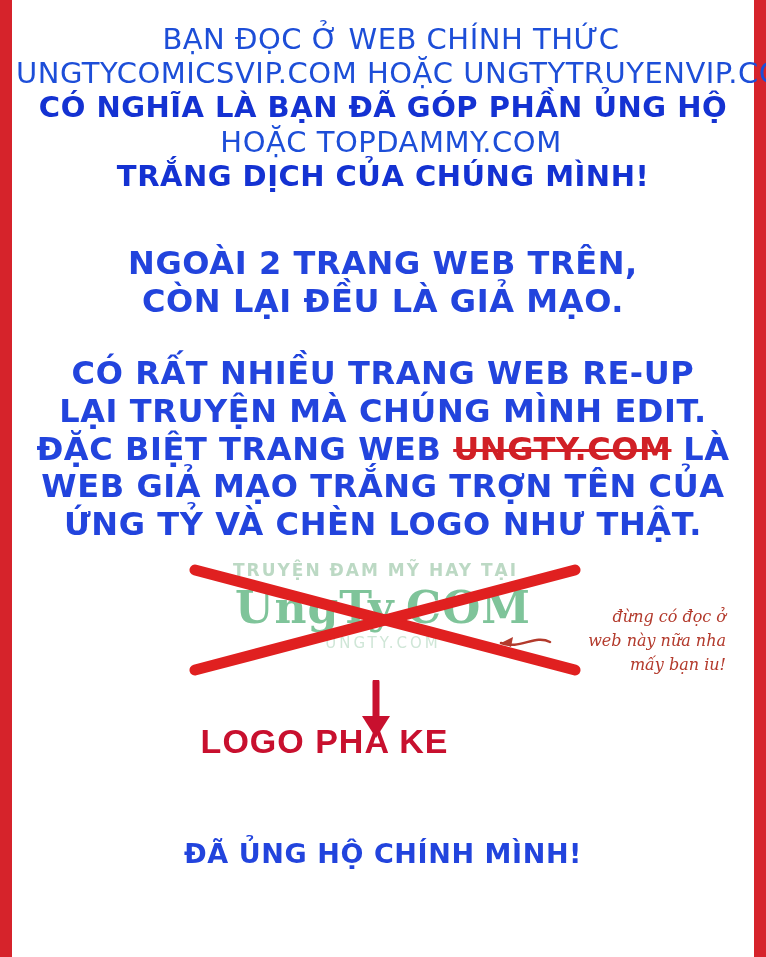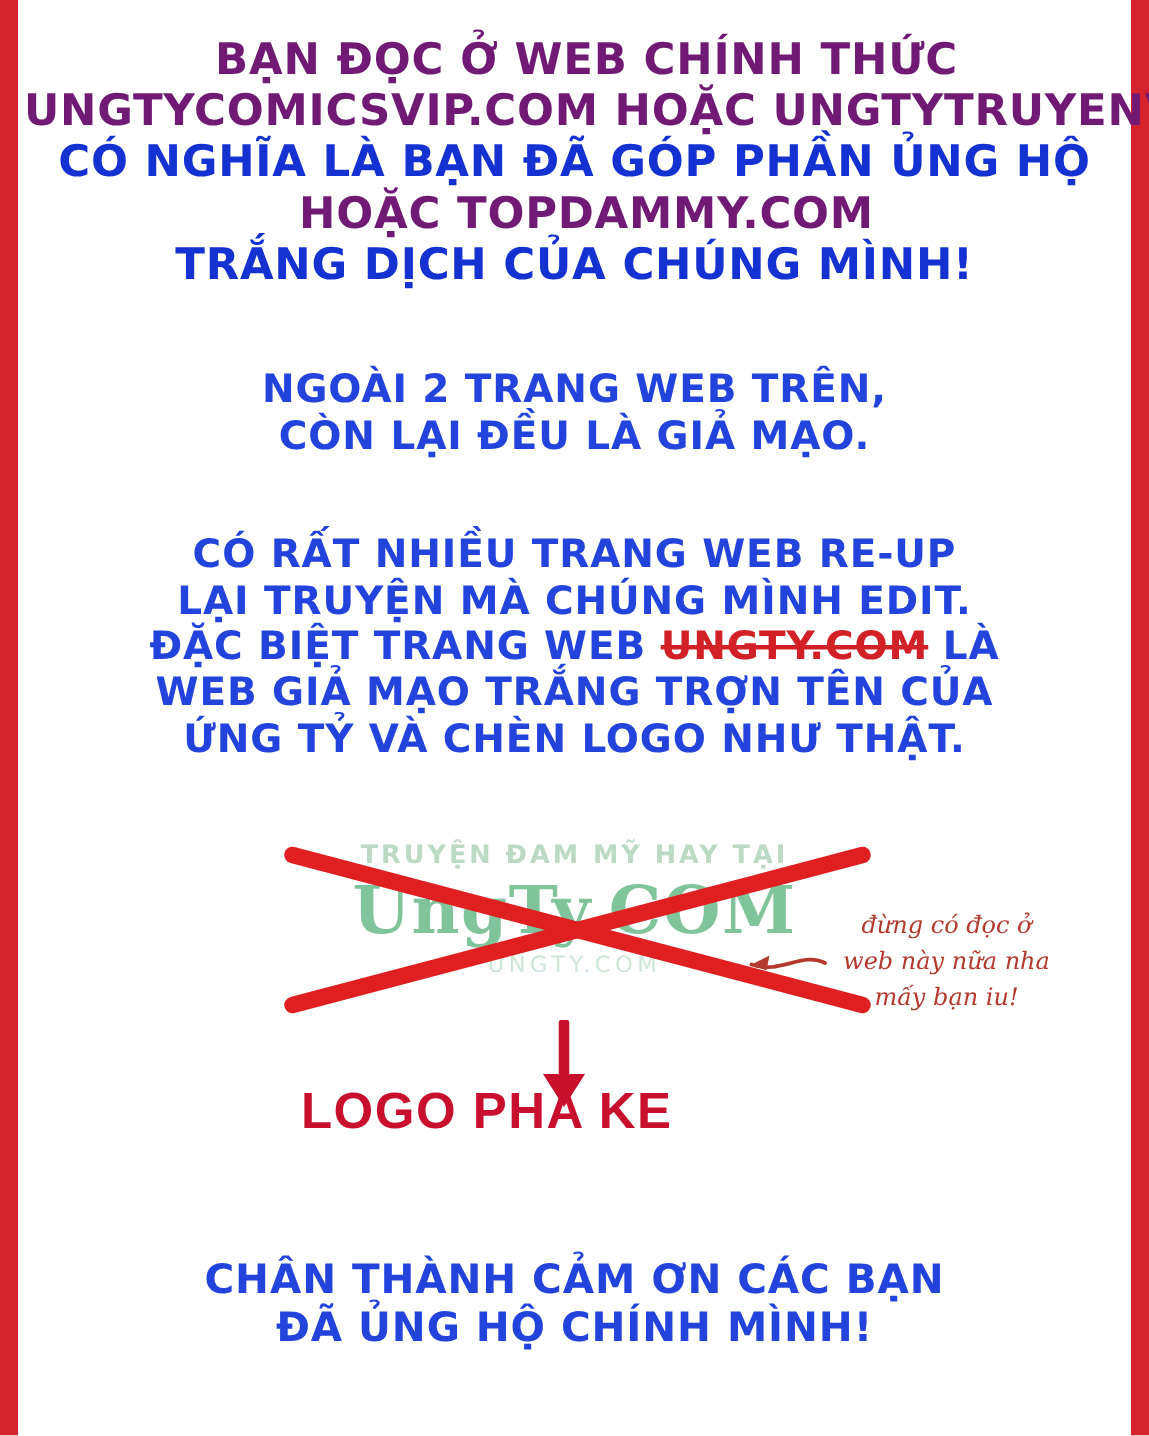--- a/index.html
+++ b/index.html
@@ -39,37 +39,37 @@
     line-height: 1.18;
   }
 
   .line {
     display: block;
     white-space: nowrap;
   }
 
   
   .notice-red {
-    color: #701a75;
-    font-weight: bold;
+    color: #1d4ed8;
+    font-weight: normal;
     font-size: 29px;
     letter-spacing: 0.5px;
     padding-left: 16px;
   }
   .notice-blue {
     color: #1432d2;
     font-weight: bold;
     font-size: 29px;
     letter-spacing: 0.5px;
   }
 
   .body-blue {
     color: #2244dd;
     font-weight: bold;
-    font-size: 26px;
+    font-size: 32px;
     letter-spacing: 0.6px;
   }
 
   .strike-red {
     color: #d12026;
     position: relative;
     text-decoration: line-through;
     text-decoration-color: #d12026;
     text-decoration-thickness: 3px;
   }
@@ -80,21 +80,21 @@
     left: 233px;
     top: 560px;
     width: 300px;
     height: 110px;
   }
   .logo-top-text {
     position: absolute;
     left: 0;
     top: 0;
     width: 300px;
-    text-align: center;
+    text-align: left;
     color: #bcd9c4;
     font-size: 17px;
     font-weight: bold;
     letter-spacing: 2px;
   }
   .logo-main-text {
     position: absolute;
     left: 0;
     top: 22px;
     width: 300px;
@@ -130,21 +130,21 @@
   .handwrite {
     position: absolute;
     left: 536px;
     top: 605px;
     width: 190px;
     color: #b33a2c;
     font-family: "DejaVu Serif", serif;
     font-size: 16px;
     font-style: italic;
     line-height: 1.5;
-    text-align: center;
+    text-align: right;
   }
 
   .arrow-down {
     position: absolute;
     left: 356px;
     top: 680px;
     width: 40px;
     height: 60px;
   }
 
@@ -219,17 +219,16 @@
   </div>
 
   <svg class="arrow-down" viewBox="0 0 40 60">
     <line x1="20" y1="2" x2="20" y2="40" stroke="#c8102e" stroke-width="7" stroke-linecap="round"></line>
     <path d="M6 36 L 34 36 L 20 58 Z" fill="#c8102e"></path>
   </svg>
 
   <div class="logo-fake-label">LOGO PHA KE</div>
 
   <div class="block" style="top:838px;">
-    <span class="line thanks">CHÂN THÀNH CẢM ƠN CÁC BẠN</span>
     <span class="line thanks">ĐÃ ỦNG HỘ CHÍNH MÌNH!</span>
   </div>
 
 </div>
 
 </body></html>

